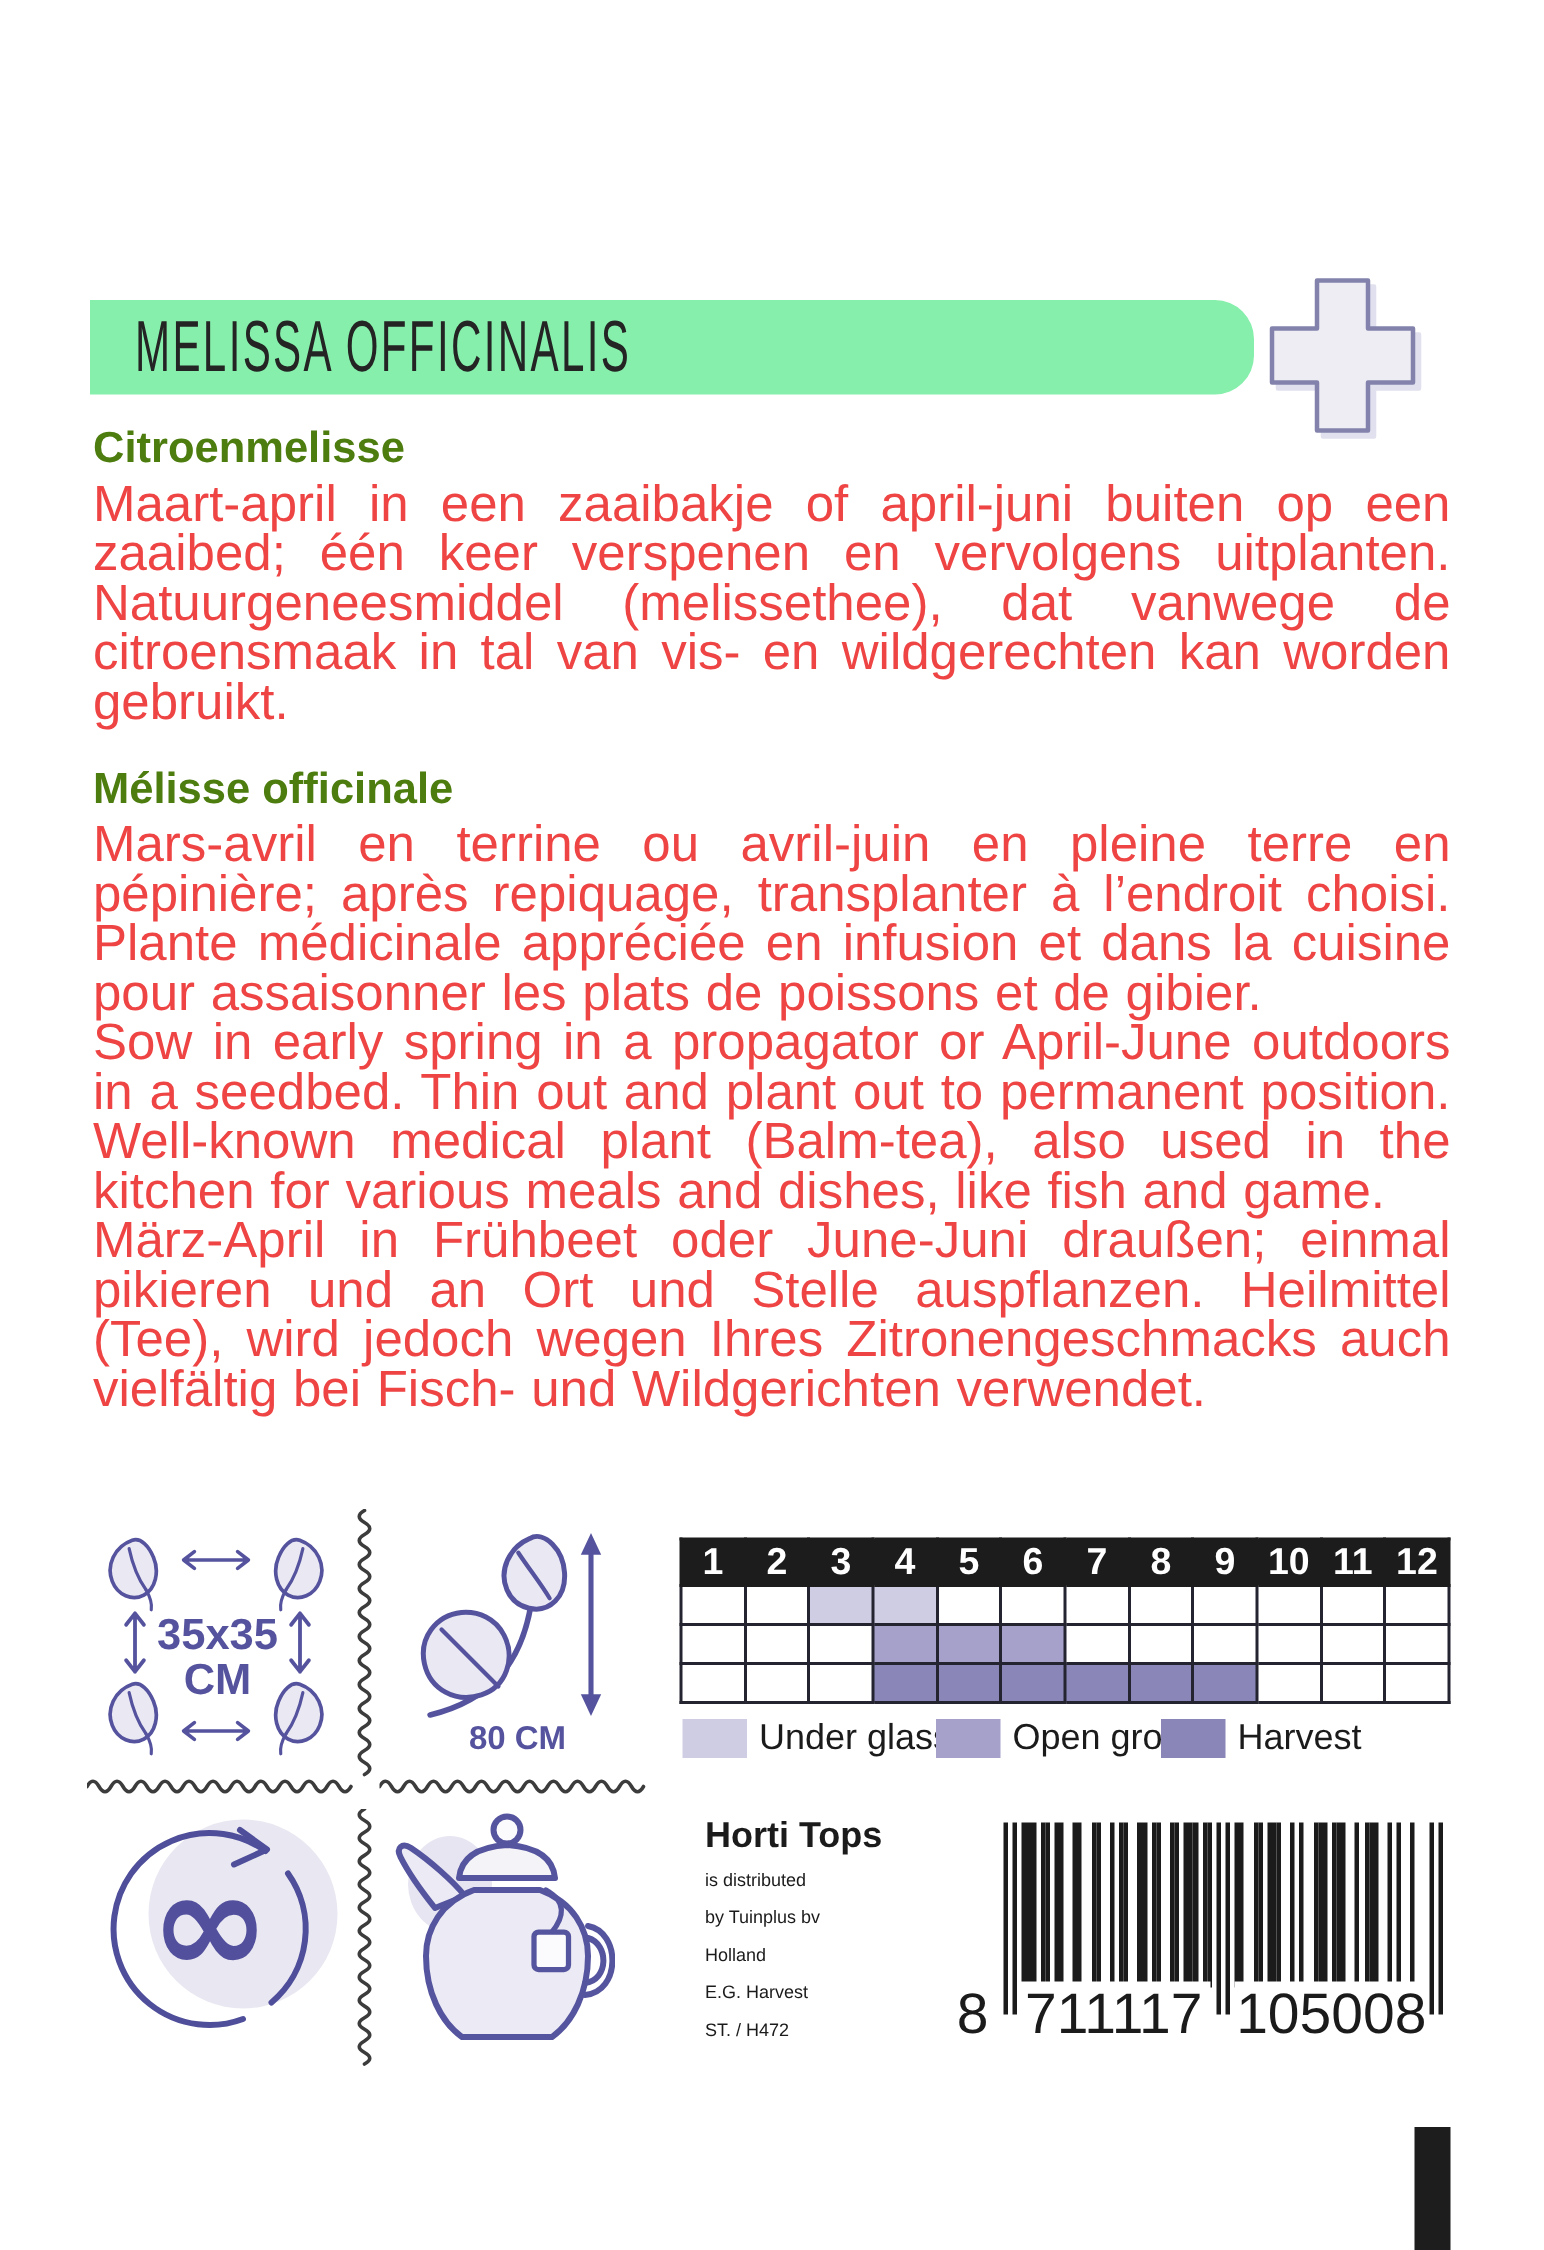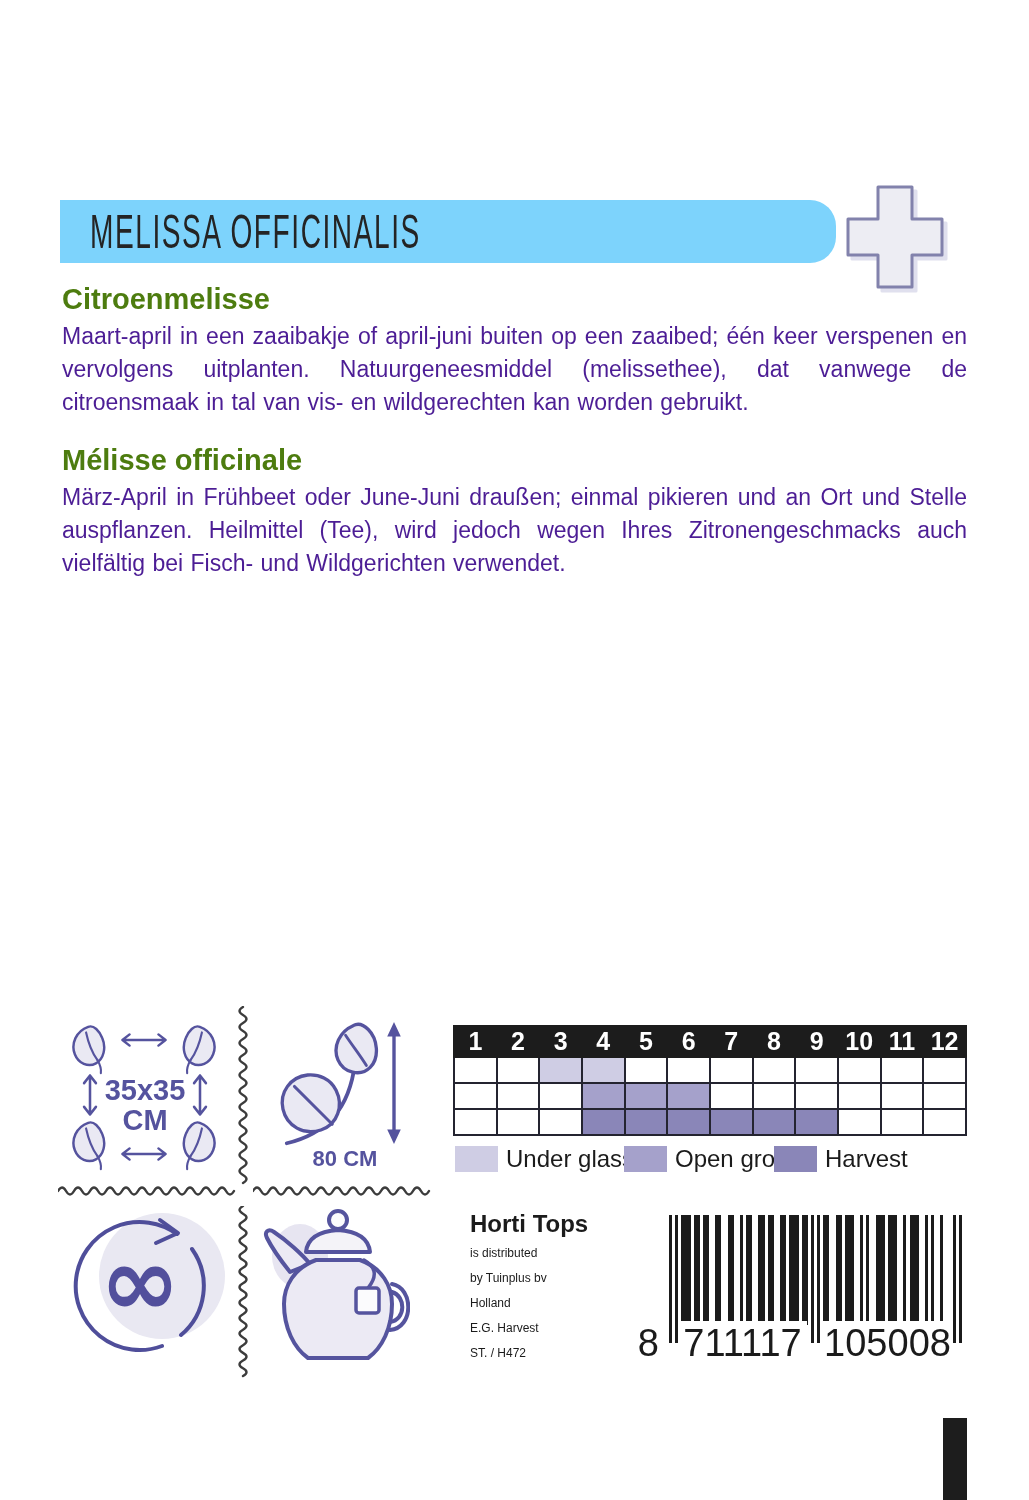--- a/index.html
+++ b/index.html
@@ -1,32 +1,32 @@
 <!DOCTYPE html>
 <html><head>
 <meta charset="utf-8">
 <style>
   html,body{margin:0;padding:0;background:#fff;}
   .page{position:relative;width:1029px;height:1500px;background:#ffffff;overflow:hidden;
         font-family:"Liberation Sans",sans-serif;color:#262626;}
   .abs{position:absolute;}
 
   
-  .band{position:absolute;left:60px;top:200px;width:776px;height:63px;background:#7dd3fc;
+  .band{position:absolute;left:60px;top:200px;width:776px;height:63px;background:#86efac;
         border-radius:0 26px 26px 0;display:flex;align-items:center;}
   .variety-title{display:inline-block;margin-left:30px;font-size:36px;font-weight:400;color:#242424;
         letter-spacing:2px;white-space:nowrap;transform:scale(0.78,1.34);transform-origin:0 54%;}
   .cross-wrap{position:absolute;left:845px;top:182px;width:100px;height:110px;}
   .cross-wrap svg{filter:drop-shadow(4px 4px 0 #e0e0ee);}
 
   
   .content{position:absolute;left:62px;top:282px;width:905px;}
   .sec-h{font-size:29px;line-height:34px;font-weight:bold;color:#4d7c0f;margin:24px 0 4px 0;}
   .sec-h.first{margin-top:0;}
-  .sec-p{margin:0;font-size:23px;line-height:33px;text-align:justify;word-spacing:1px;color:#4c1d95;}
+  .sec-p{margin:0;font-size:34px;line-height:33px;text-align:justify;word-spacing:1px;color:#ef4444;}
   .leaf-fill{fill:#eae9f3;stroke:#55539e;stroke-width:3.5;stroke-linejoin:round;}
   .leaf-line{fill:none;stroke:#55539e;stroke-width:3;stroke-linecap:round;}
   .arr{stroke:#55539e;stroke-width:3;fill:none;stroke-linecap:round;stroke-linejoin:round;}
   .wavy{stroke:#3c3c3c;stroke-width:2.4;fill:none;stroke-linecap:round;}
   .purple-label{color:#55539e;font-weight:bold;text-align:center;}
 
   .spacing-label{position:absolute;left:100px;top:1075px;width:90px;font-size:29px;line-height:30px;}
   .height-label{position:absolute;left:290px;top:1146px;width:110px;font-size:22px;}
 
   
@@ -80,22 +80,24 @@
     </svg>
   </div>
 
   <div class="content">
     <div>
       <div class="sec-h first">Citroenmelisse</div>
       <p class="sec-p">Maart-april in een zaaibakje of april-juni buiten op een zaaibed; één keer verspenen en vervolgens uitplanten. Natuurgeneesmiddel (melissethee), dat vanwege de citroensmaak in tal van vis- en wildgerechten kan worden gebruikt.</p>
     </div>
     <div>
       <div class="sec-h">Mélisse officinale</div>
+      <p class="sec-p">Mars-avril en terrine ou avril-juin en pleine terre en pépinière; après repiquage, transplanter à l’endroit choisi. Plante médicinale appréciée en infusion et dans la cuisine pour assaisonner les plats de poissons et de gibier.</p>
     </div>
     <div>
+      <p class="sec-p">Sow in early spring in a propagator or April-June outdoors in a seedbed. Thin out and plant out to permanent position. Well-known medical plant (Balm-tea), also used in the kitchen for various meals and dishes, like fish and game.</p>
     </div>
     <div>
       <p class="sec-p">März-April in Frühbeet oder June-Juni draußen; einmal pikieren und an Ort und Stelle auspflanzen. Heilmittel (Tee), wird jedoch wegen Ihres Zitronengeschmacks auch vielfältig bei Fisch- und Wildgerichten verwendet.</p>
     </div>
   </div>
 
   <div class="abs" style="left:68px;top:1018px;width:152px;height:152px;">
     <svg class="abs ico" style="left:0;top:6px" width="46" height="52" viewBox="0 0 60 74">
         <use href="#leaf"></use>
       </svg>

